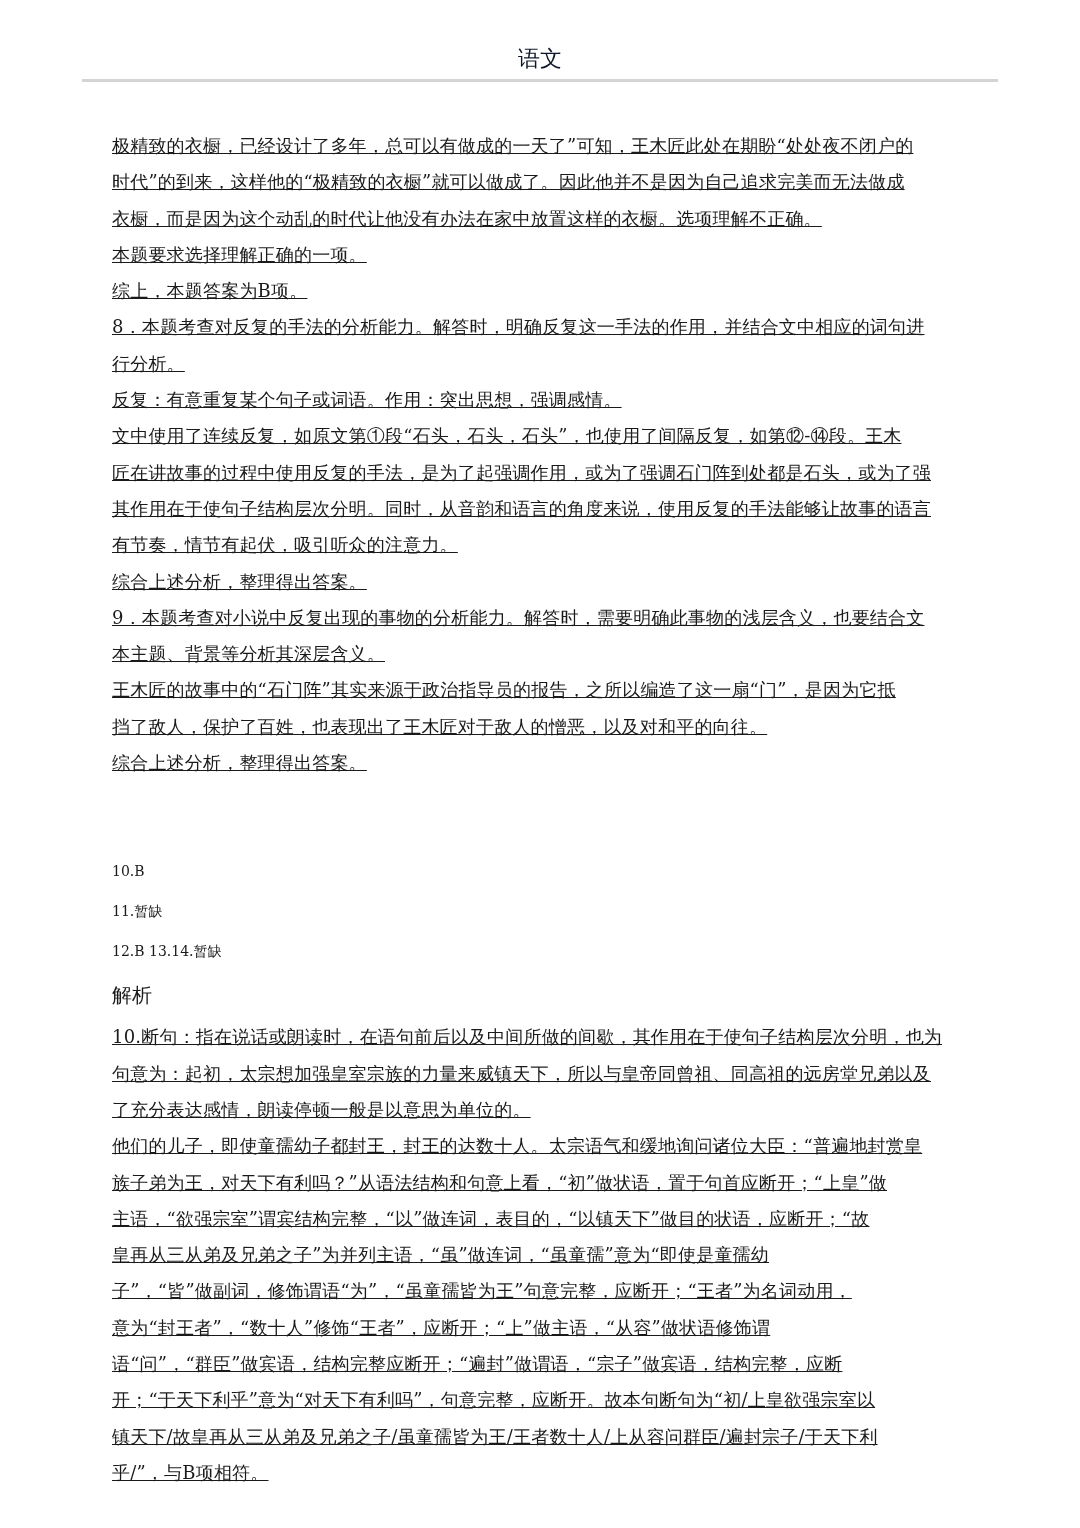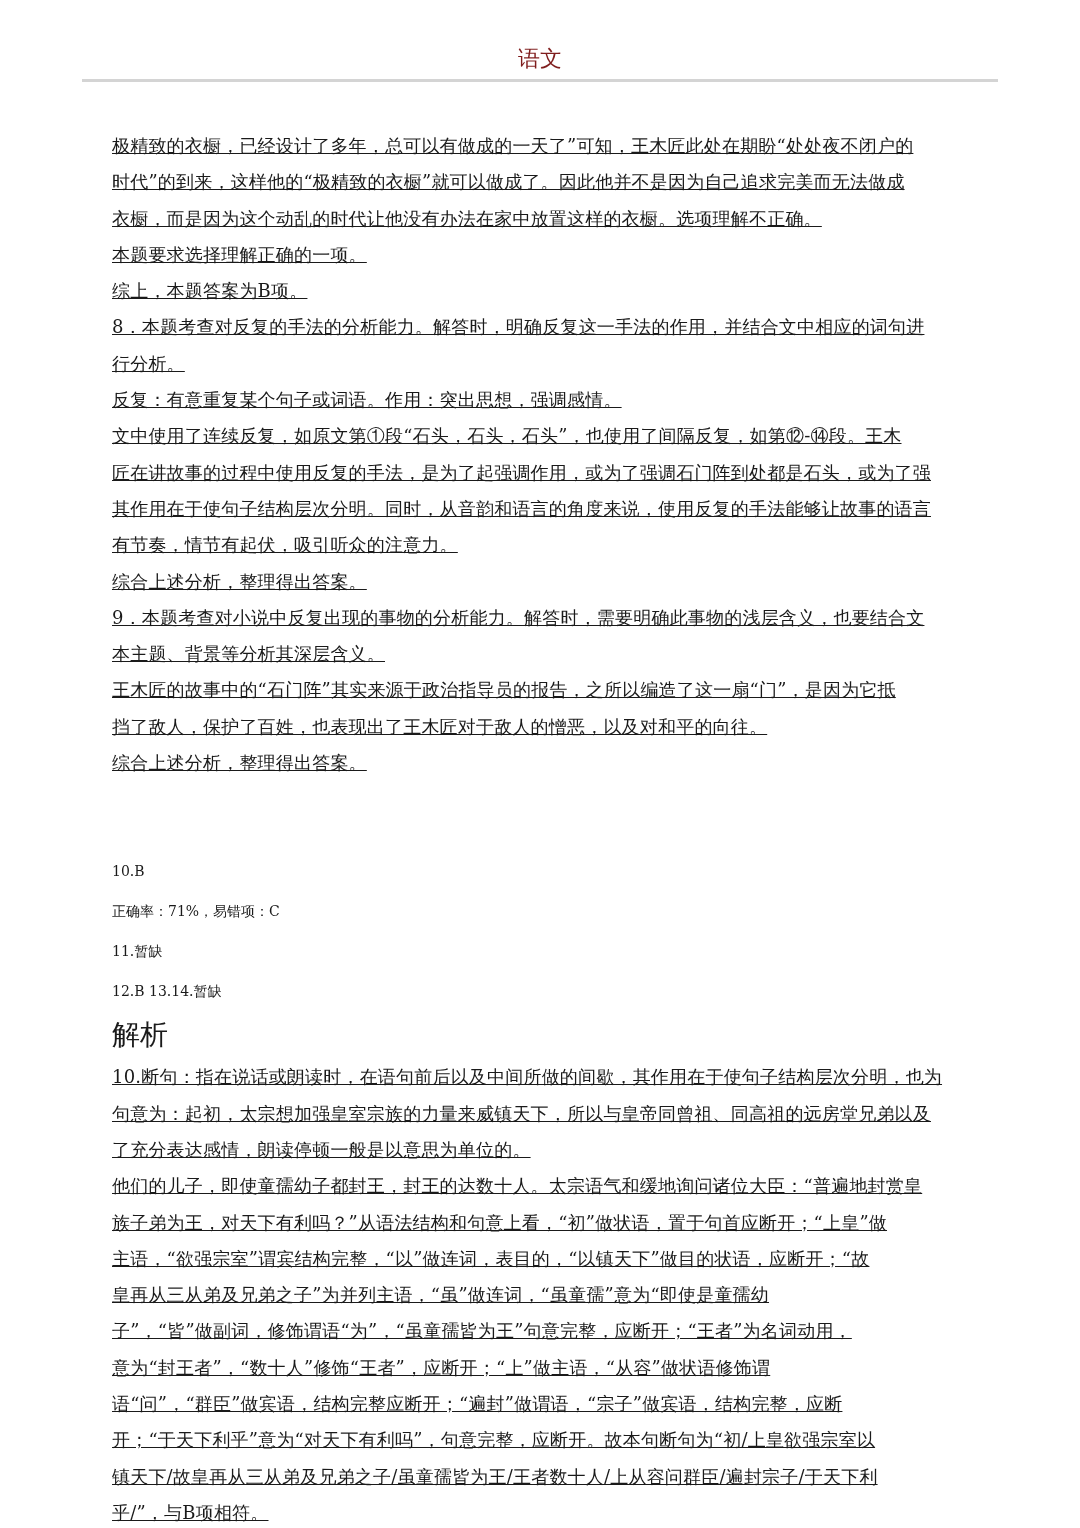--- a/index.html
+++ b/index.html
@@ -1,26 +1,26 @@
 <!DOCTYPE html>
 <html><head>
   <meta charset="utf-8">
   <style>
     html, body { margin: 0; padding: 0; background: #ffffff; }
     body { width: 1080px; height: 1528px; position: relative; overflow: hidden;
            font-family: "DejaVu Serif", "Liberation Serif", serif; color: #1a1a1a; }
     .header { position: absolute; left: 82px; top: 0; width: 916px; height: 82px; }
     .header-title { position: absolute; top: 44px; left: 0; width: 100%; text-align: center;
-                    font-family: "DejaVu Sans", "Liberation Sans", sans-serif; font-size: 22px; color: #7f1d1d; }
+                    font-family: "DejaVu Sans", "Liberation Sans", sans-serif; font-size: 22px; color: #0f172a; }
     .header-rule { position: absolute; top: 79px; left: 0; width: 100%; height: 3px; background: #d4d4d4; }
     .content { position: absolute; left: 112px; top: 128px; width: 888px; }
     .line { font-size: 18px; line-height: 36.3px; height: 36.3px; white-space: nowrap; letter-spacing: 0.2px; text-decoration: underline; }
     .gap { height: 70px; }
     .ans { font-size: 14px; line-height: 40px; height: 40px; white-space: nowrap; }
-    .section-title { font-family: "DejaVu Sans", "Liberation Sans", sans-serif; font-size: 28px;
+    .section-title { font-family: "DejaVu Sans", "Liberation Sans", sans-serif; font-size: 20px;
                      line-height: 36px; height: 42px; padding-top: 6px; }
   </style>
 </head>
 <body>
 
 <div class="header">
   <div class="header-title">语文</div>
   <div class="header-rule"></div>
 </div>
 
@@ -43,21 +43,20 @@
     <div class="line">本主题、背景等分析其深层含义。</div>
     <div class="line">王木匠的故事中的“石门阵”其实来源于政治指导员的报告，之所以编造了这一扇“门”，是因为它抵</div>
     <div class="line">挡了敌人，保护了百姓，也表现出了王木匠对于敌人的憎恶，以及对和平的向往。</div>
     <div class="line">综合上述分析，整理得出答案。</div>
   </div>
 
   <div class="gap"></div>
 
   <div>
     <div class="ans">10.B</div>
-    <div class="ans">正确率：71%，易错项：C</div>
     <div class="ans">11.暂缺</div>
     <div class="ans">12.B  13.14.暂缺</div>
   </div>
 
   <div class="section-title">解析</div>
 
   <div>
     <div class="line">10.断句：指在说话或朗读时，在语句前后以及中间所做的间歇，其作用在于使句子结构层次分明，也为</div>
     <div class="line">句意为：起初，太宗想加强皇室宗族的力量来威镇天下，所以与皇帝同曾祖、同高祖的远房堂兄弟以及</div>
     <div class="line">了充分表达感情，朗读停顿一般是以意思为单位的。</div>

